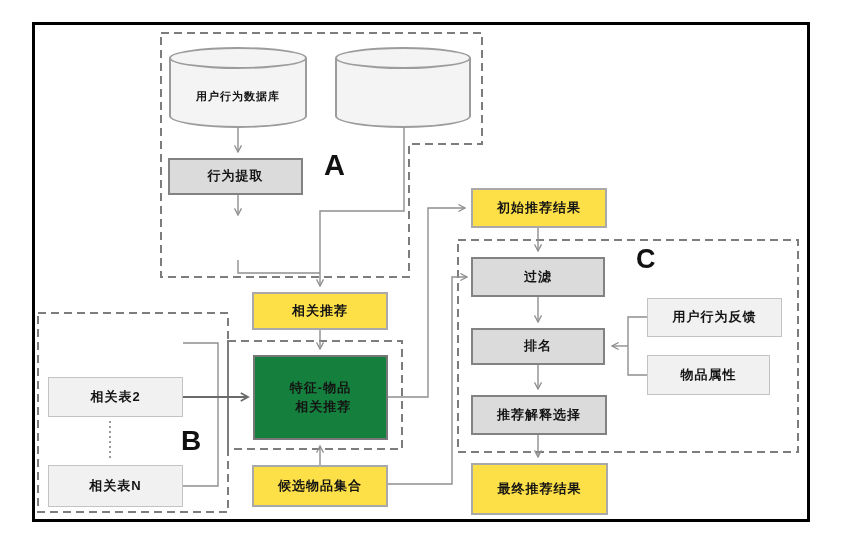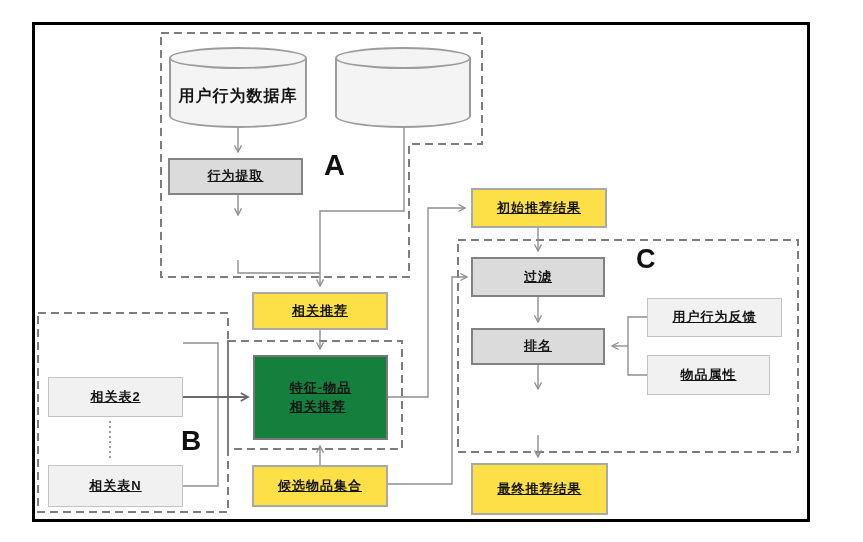--- a/index.html
+++ b/index.html
@@ -7,37 +7,37 @@
   .stage { position:relative; width:863px; height:542px; background:#ffffff; overflow:hidden; }
   .frame { position:absolute; left:32px; top:22px; width:778px; height:500px;
            border:3px solid #000000; box-sizing:border-box; background:#ffffff; }
   svg.layer { position:absolute; left:0; top:0; width:863px; height:542px; }
   .ln   { fill:none; stroke:#8f8f8f; stroke-width:1.4; }
   .lnb  { fill:none; stroke:#6b6b6b; stroke-width:2.2; }
   .dash { fill:none; stroke:#7d7d7d; stroke-width:2; stroke-dasharray:8 5; }
   .dots { fill:none; stroke:#9a9a9a; stroke-width:2; stroke-dasharray:2 3; }
 
   .node { position:absolute; box-sizing:border-box; display:flex; align-items:center;
-          justify-content:center; text-align:left; font-weight:bold; font-size:13px;
-          color:#141414; letter-spacing:1px; white-space:pre-line; line-height:1.45;text-decoration:underline; }
+          justify-content:center; text-align:right; font-weight:bold; font-size:13px;
+          color:#141414; letter-spacing:1px; white-space:pre-line; line-height:1.45; }
   .p  { background:#dbdbdb; border:2px solid #828282; }      
   .ps { background:#15803d; border:2.5px solid #777777; }    
   .m  { background:#fde047; border:2px solid #a9a9a9; }      
   .l  { background:#f1f1f1; border:1.5px solid #c3c3c3; }    
 
   .cyl { position:absolute; }
   .cyl .cyl-top  { position:absolute; left:0; top:0; width:100%; height:22px;
                    border:2px solid #9c9c9c; border-radius:50%; background:#f4f4f4;
                    box-sizing:border-box; z-index:2; }
   .cyl .cyl-body { position:absolute; left:0; top:11px; width:100%; bottom:0;
                    background:#f4f4f4; border:2px solid #9c9c9c; border-top:none;
                    border-radius:0 0 50% 50% / 0 0 12px 12px; box-sizing:border-box; z-index:1; }
   .cyl .cyl-label { position:absolute; left:0; right:0; top:24px; bottom:6px; z-index:3;
                     display:flex; align-items:center; justify-content:center;
-                    font-weight:bold; font-size:16px; color:#141414; letter-spacing:1px; }
+                    font-weight:bold; font-size:11px; color:#141414; letter-spacing:1px; }
 
   .glabel { position:absolute; font-weight:bold; color:#111111; line-height:1; }
   .glabel.a { left:324px; top:151px; font-size:29px; }
   .glabel.b { left:181px; top:427px; font-size:28px; }
   .glabel.c { left:636px; top:246px; font-size:27px; }
 </style>
 </head>
 <body>
 
 <div class="stage">
@@ -106,19 +106,20 @@
 相关推荐</div>
 
   <div class="node m" style="left:252px; top:465px; width:136px; height:42px;">候选物品集合</div>
 
   <div class="node m" style="left:471px; top:188px; width:136px; height:40px;">初始推荐结果</div>
 
   <div class="node p" style="left:471px; top:257px; width:134px; height:40px;">过滤</div>
 
   <div class="node p" style="left:471px; top:328px; width:134px; height:37px;">排名</div>
 
+  <div class="node p" style="left:471px; top:395px; width:136px; height:40px;">推荐解释选择</div>
 
   <div class="node m" style="left:471px; top:463px; width:137px; height:52px;">最终推荐结果</div>
 
   <div class="node l" style="left:647px; top:298px; width:135px; height:39px;">用户行为反馈</div>
 
   <div class="node l" style="left:647px; top:355px; width:123px; height:40px;">物品属性</div>
 </div>
 
 </body></html>

